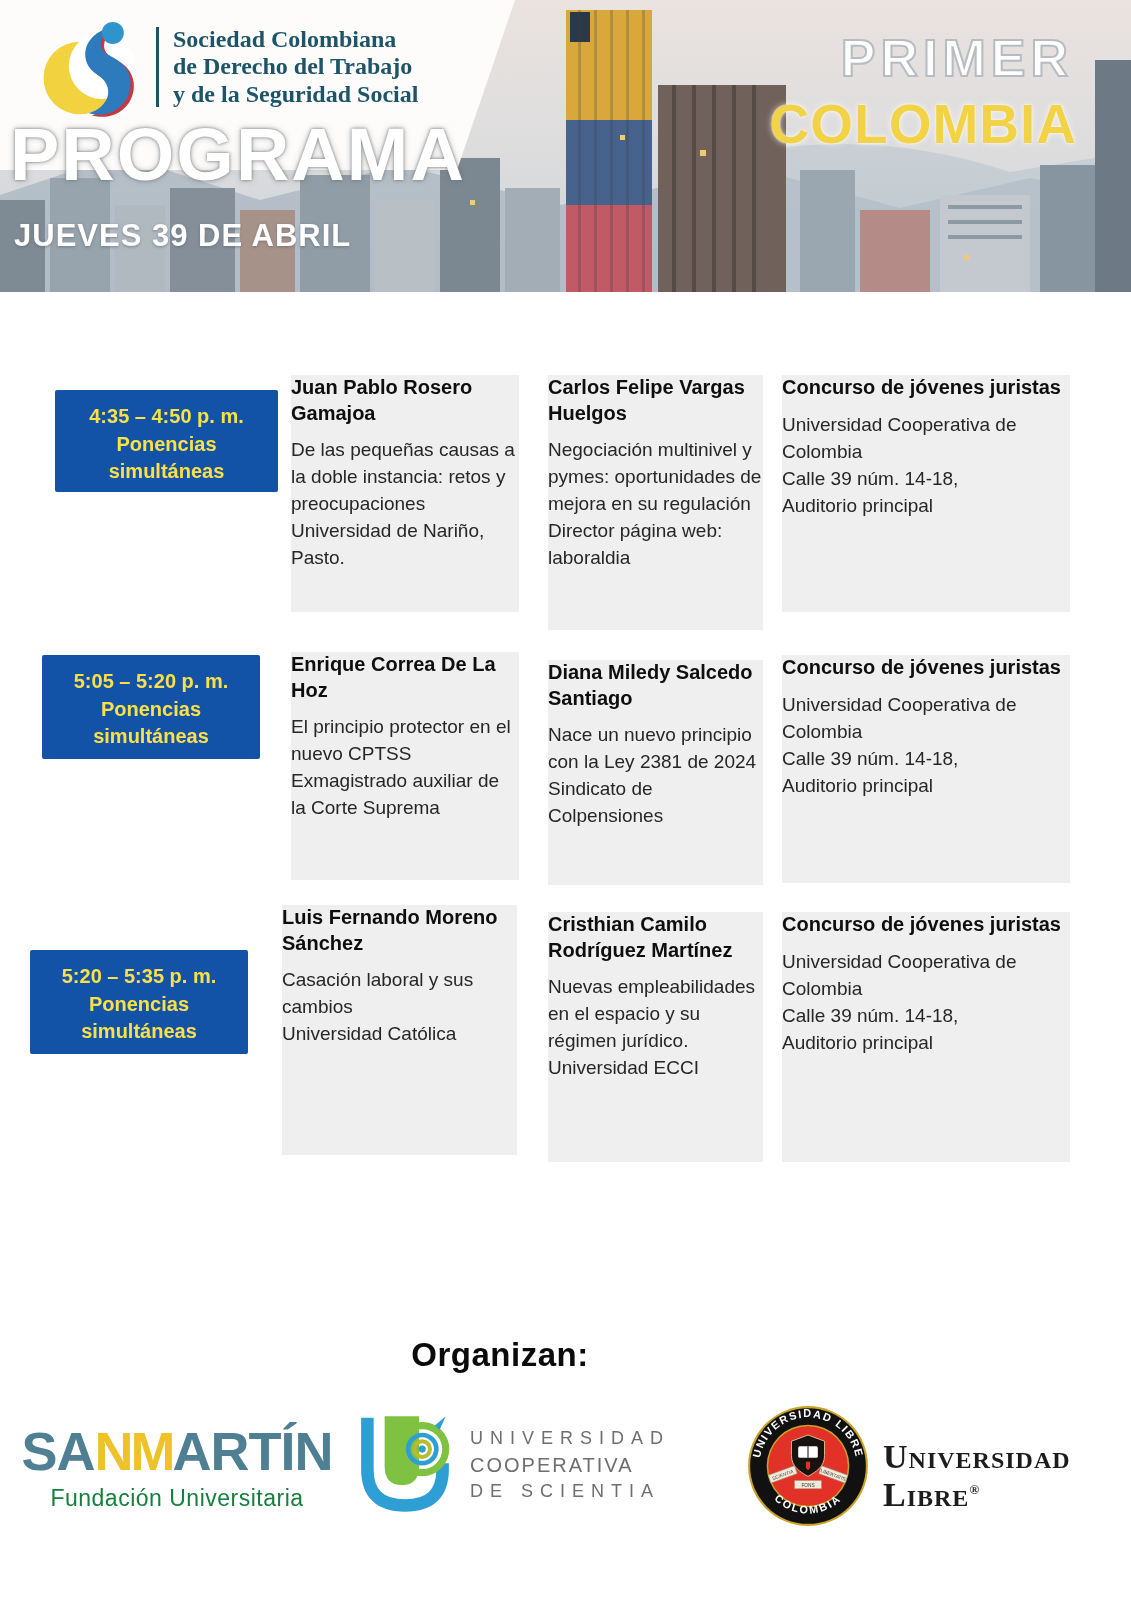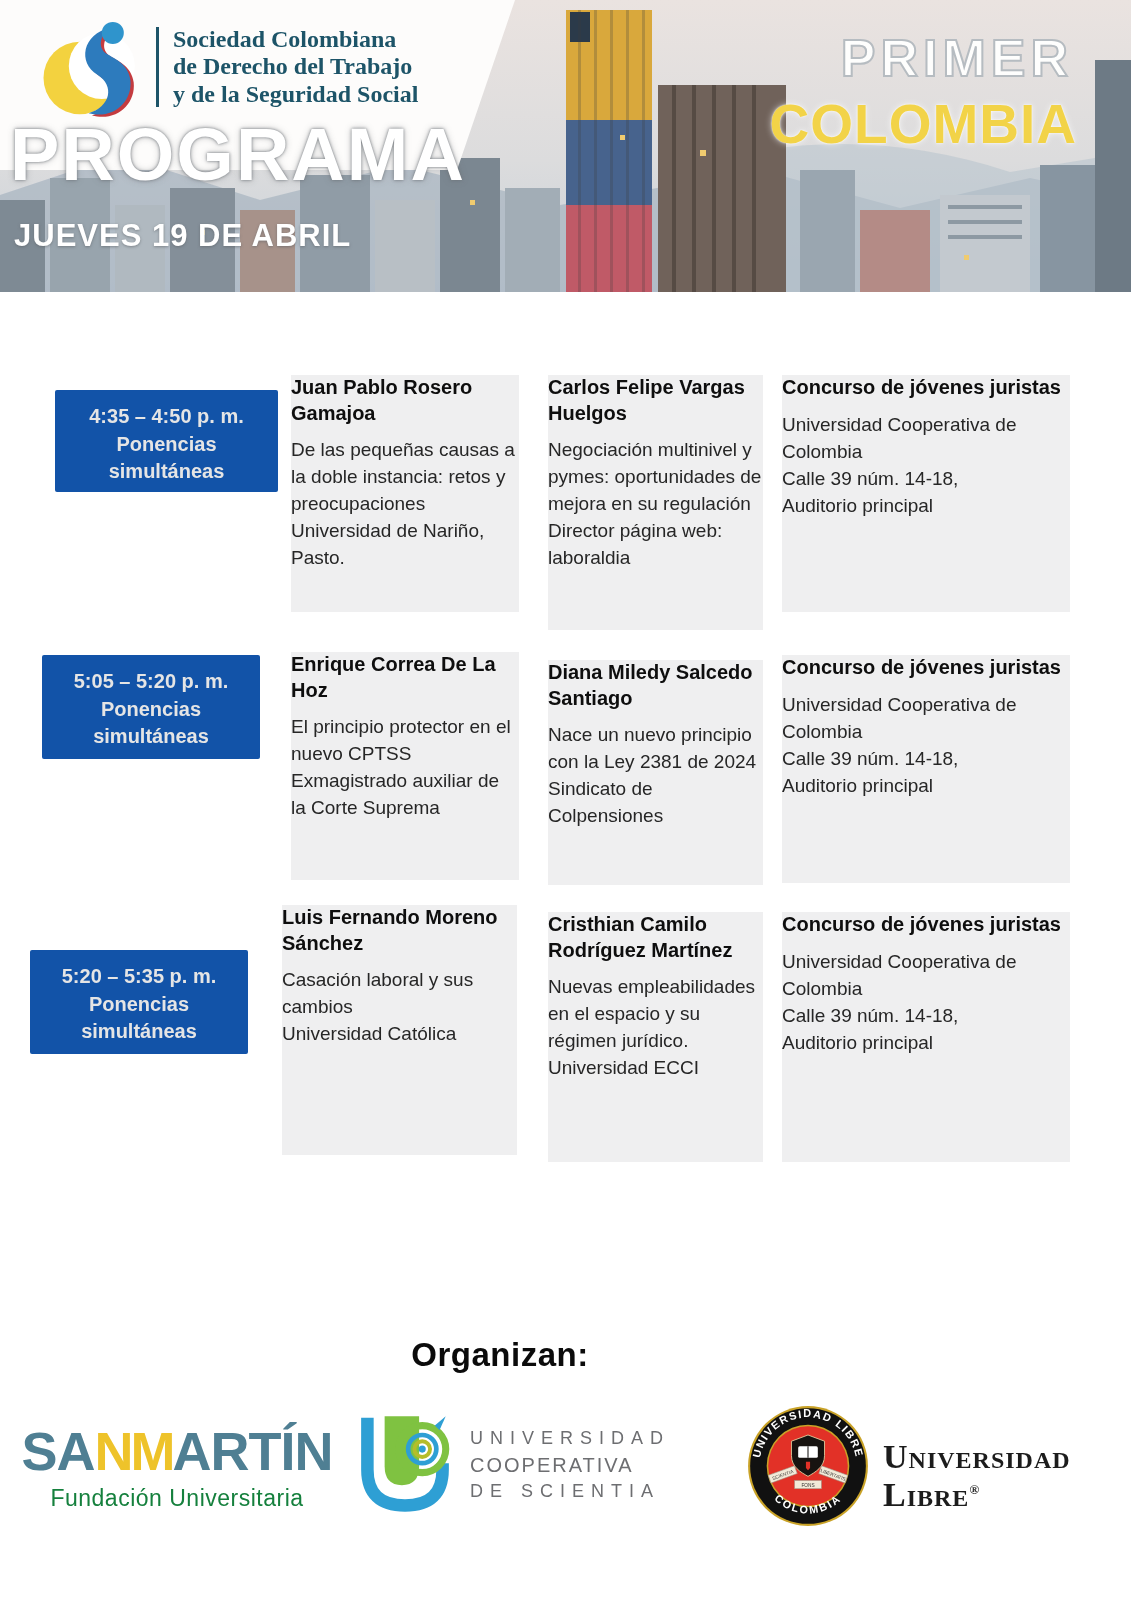--- a/index.html
+++ b/index.html
@@ -20,21 +20,21 @@
             text-shadow:0 0 3px rgba(110,115,120,.95),0 0 7px rgba(110,115,120,.45);}
   .jueves{position:absolute;left:14px;top:218px;z-index:2;font-size:31px;font-weight:800;
           letter-spacing:1px;color:#ffffff;text-shadow:0 1px 3px rgba(90,95,100,.6);}
   .primer{position:absolute;right:58px;top:28px;z-index:2;font-size:52px;font-weight:700;
           letter-spacing:5px;color:rgba(255,255,255,.94);-webkit-text-stroke:2px #b6bcc1;}
   .simposio{position:absolute;right:54px;top:92px;z-index:2;font-size:55px;font-weight:800;
             letter-spacing:1px;color:#f2d348;
             text-shadow:0 0 2px #ffffff,0 0 7px rgba(255,255,255,.65);}
 
   
-  .time-box{position:absolute;background:#1253a8;color:#e5e5e5;font-weight:700;
+  .time-box{position:absolute;background:#1253a8;color:#fde047;font-weight:700;
             text-align:center;font-size:20px;line-height:1.38;padding-top:13px;
             box-sizing:border-box;border-radius:2px;}
   .tb1{left:55px;top:390px;width:223px;height:102px;}
   .tb2{left:42px;top:655px;width:218px;height:104px;}
   .tb3{left:30px;top:950px;width:218px;height:104px;}
 
   .card{position:absolute;background:#efeff0;box-sizing:border-box;}
   .card h3{margin:0 0 11px;font-size:20px;line-height:1.28;color:#0e0e0e;font-weight:700;}
   .card p{margin:0;font-size:19px;line-height:1.42;color:#262626;white-space:pre-line;}
   .c11{left:291px;top:375px;width:228px;height:237px;}
@@ -134,21 +134,21 @@
       </svg>
       <div class="brand-divider"></div>
       <div class="org-name">
         <div>Sociedad Colombiana</div>
         <div>de Derecho del Trabajo</div>
         <div>y de la Seguridad Social</div>
       </div>
     </div>
 
     <div class="programa">PROGRAMA</div>
-    <div class="jueves">JUEVES 19 DE ABRIL</div>
+    <div class="jueves">JUEVES 39 DE ABRIL</div>
     <div class="primer">PRIMER</div>
     <div class="simposio">COLOMBIA</div>
   </div>
 
   <div class="time-box tb1">
     <div>4:35 – 4:50  p. m.</div>
     <div>Ponencias</div>
     <div>simultáneas</div>
   </div>
   <article class="card c11">

